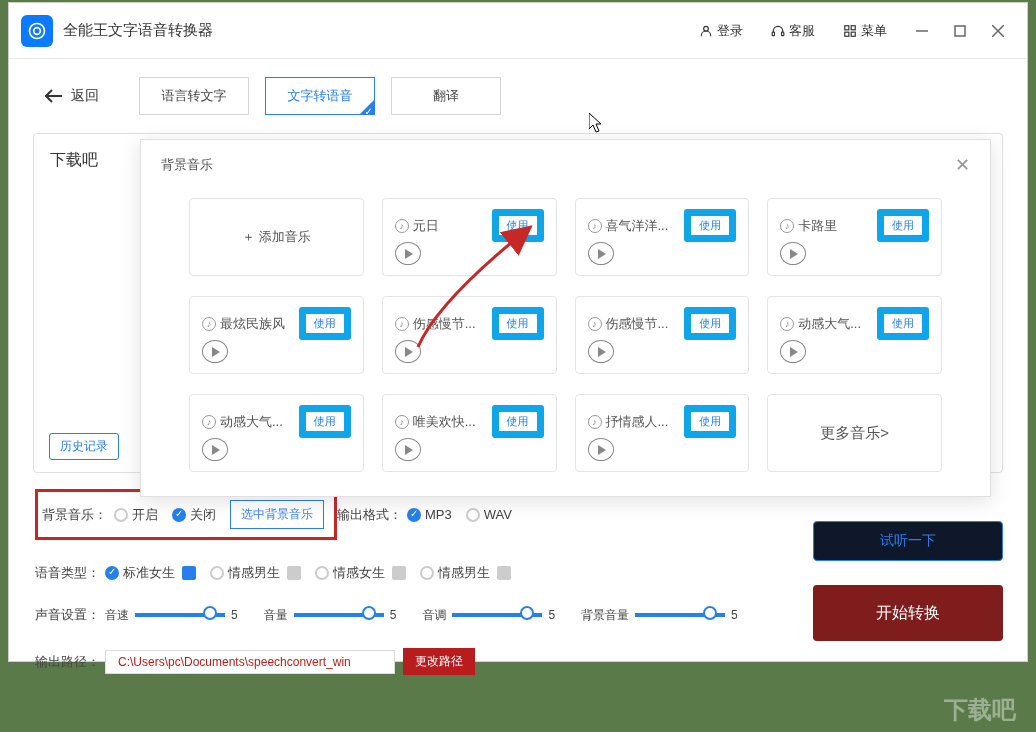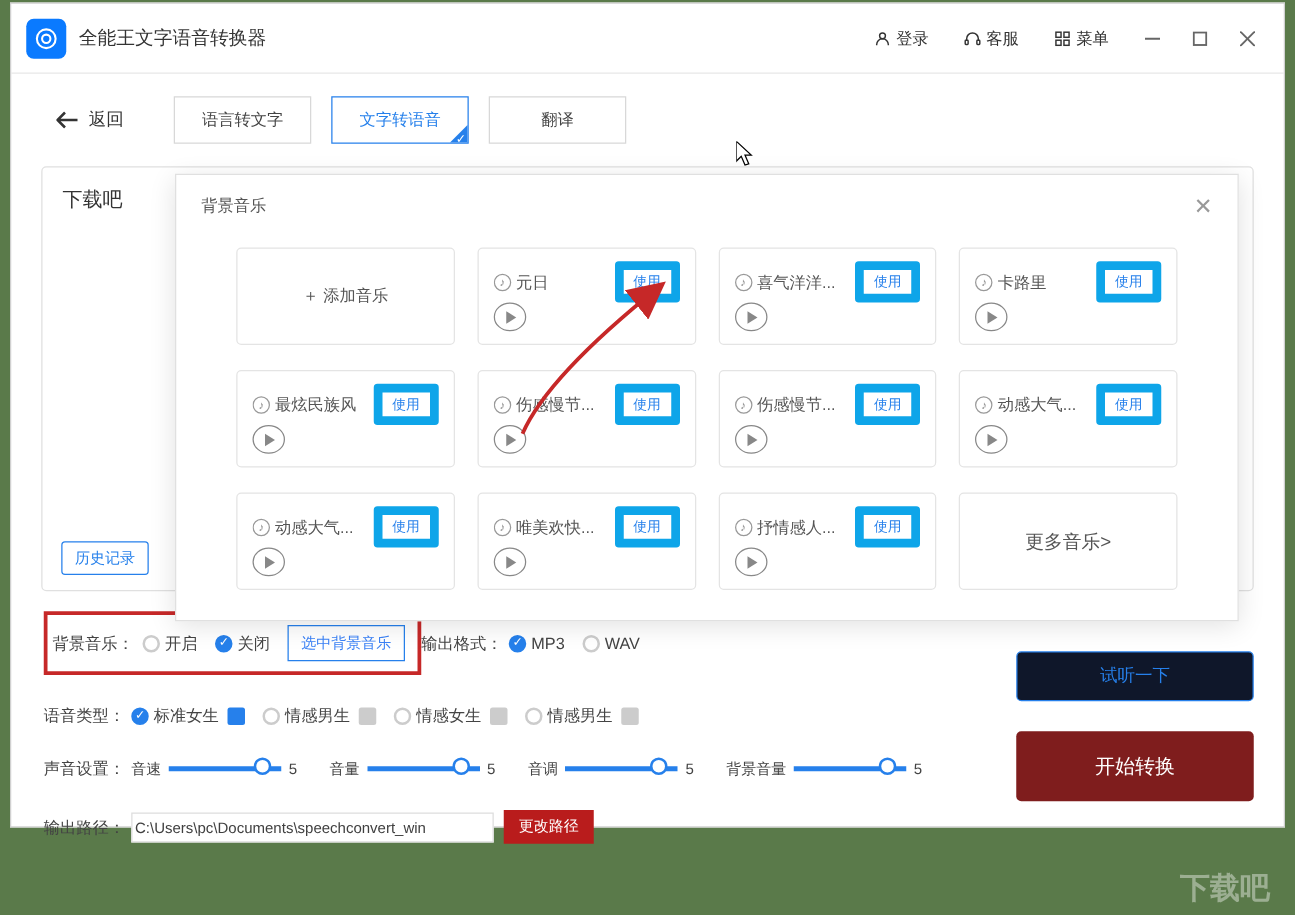--- a/index.html
+++ b/index.html
@@ -31,21 +31,21 @@
 .radio { display: inline-flex; align-items: center; gap: 4px; margin-right: 14px; cursor: pointer; }
 .radio-circle { width: 14px; height: 14px; border: 2px solid #ccc; border-radius: 50%; display: inline-block; }
 .radio.checked .radio-circle { border-color: #2680eb; background: #2680eb; position: relative; }
 .radio.checked .radio-circle::after { content: '✓'; color: #fff; font-size: 10px; position: absolute; top: -2px; left: 1px; }
 .select-bgm { border: 1px solid #2680eb; color: #3b82f6; padding: 5px 10px; font-size: 12px; cursor: pointer; }
 .speaker-icon { display: inline-block; width: 14px; height: 14px; background: #2680eb; border-radius: 2px; margin-left: 3px; vertical-align: middle; }
 .speaker-icon.muted { background: #ccc; }
 .slider-group { display: flex; align-items: center; gap: 6px; margin-right: 26px; font-size: 12px; }
 .slider { width: 90px; height: 4px; background: #2680eb; position: relative; }
 .slider .handle { position: absolute; width: 14px; height: 14px; border-radius: 50%; background: #fff; border: 2px solid #2680eb; top: -7px; right: 8px; }
-.path-input { width: 290px; padding: 4px 2px; border: 1px solid #ddd; font-size: 12px; color: #404040; margin-right: 8px; }
+.path-input { width: 290px; padding: 4px 12px; border: 1px solid #ddd; font-size: 12px; color: #b91c1c; margin-right: 8px; }
 .path-btn { background: #b91c1c; color: #fff; padding: 5px 12px; font-size: 12px; border: none; cursor: pointer; }
 .action-col { position: absolute; right: 24px; bottom: 20px; display: flex; flex-direction: column; gap: 24px; }
 .preview-btn { width: 190px; height: 40px; border: 1px solid #2680eb; color: #2680eb; background: #0f172a; font-size: 14px; border-radius: 4px; cursor: pointer; }
 .convert-btn { width: 190px; height: 56px; background: #7f1d1d; color: #fff; font-size: 16px; border: none; border-radius: 4px; cursor: pointer; }
 .modal { position: absolute; left: 131px; top: 136px; width: 851px; height: 358px; background: #fff; border: 1px solid #e0e0e0; box-shadow: 0 4px 20px rgba(0,0,0,0.12); z-index: 100; }
 .modal-header { padding: 14px 20px; display: flex; align-items: center; justify-content: space-between; }
 .modal-title { font-size: 13px; color: #555; }
 .modal-close { font-size: 18px; color: #999; cursor: pointer; }
 .music-grid { display: grid; grid-template-columns: repeat(4, 1fr); gap: 20px 18px; padding: 8px 48px 20px; }
 .music-card { border: 1px solid #e4e4e4; border-radius: 4px; height: 78px; padding: 10px 12px; display: flex; flex-direction: column; justify-content: space-between; cursor: pointer; }

